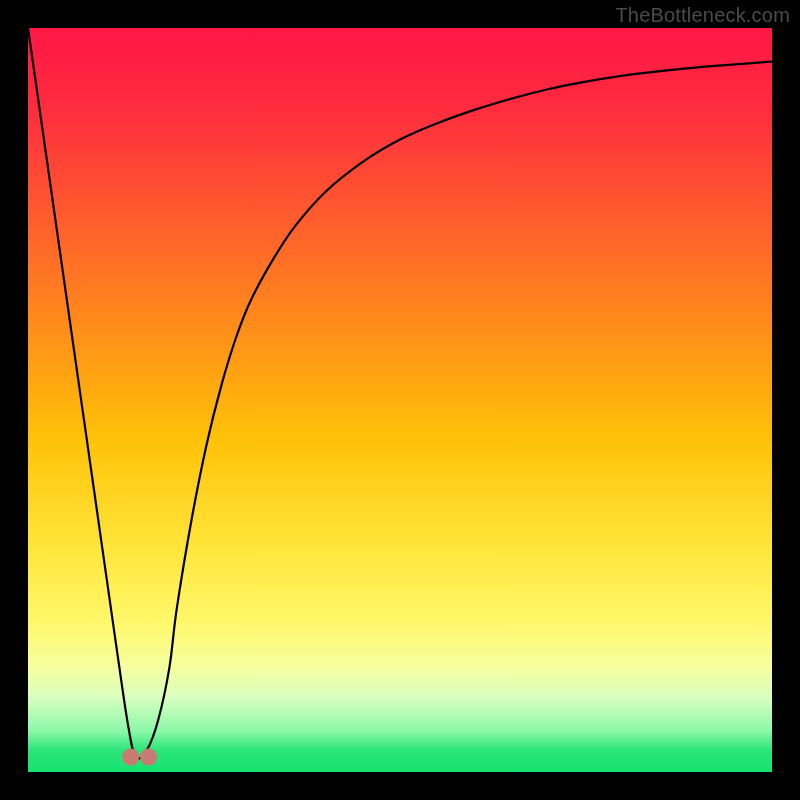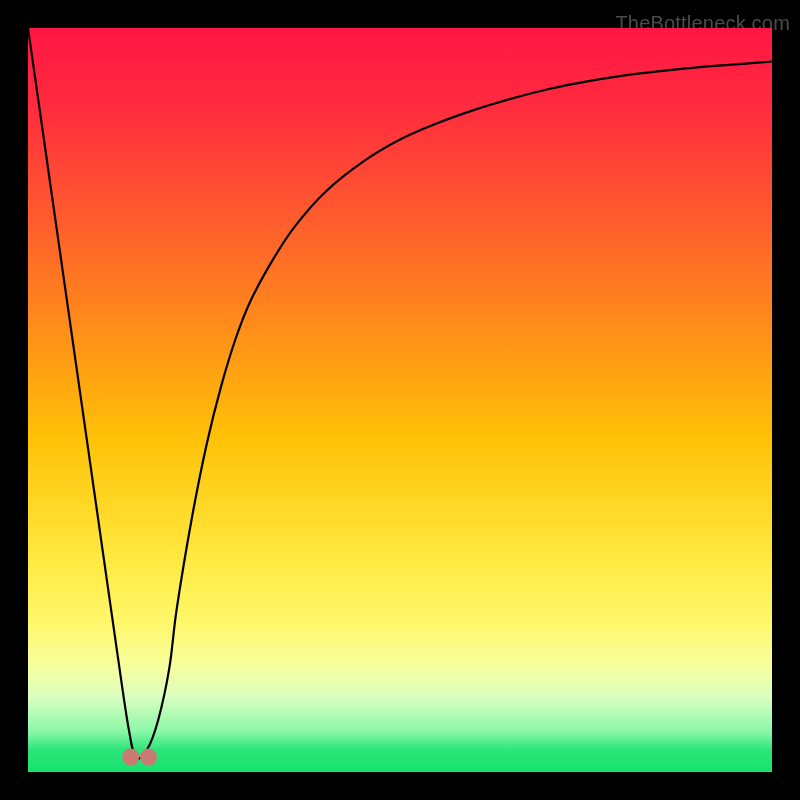--- a/index.html
+++ b/index.html
@@ -26,21 +26,20 @@
     overflow: hidden;
   }
   .watermark {
     position: absolute;
     top: 4px;
     right: 10px;
     color: #4b4b4b;
     font-size: 20px;
     letter-spacing: 0.2px;
     font-weight: 500;
-    margin-top: 8px;
   }
 </style>
 </head>
 <body>
 
 <div class="frame">
   <div class="watermark">TheBottleneck.com</div>
   <div class="plot-area">
     <svg id="chart-svg" width="744" height="744" viewBox="0 0 744 744" preserveAspectRatio="none">
       <defs>

